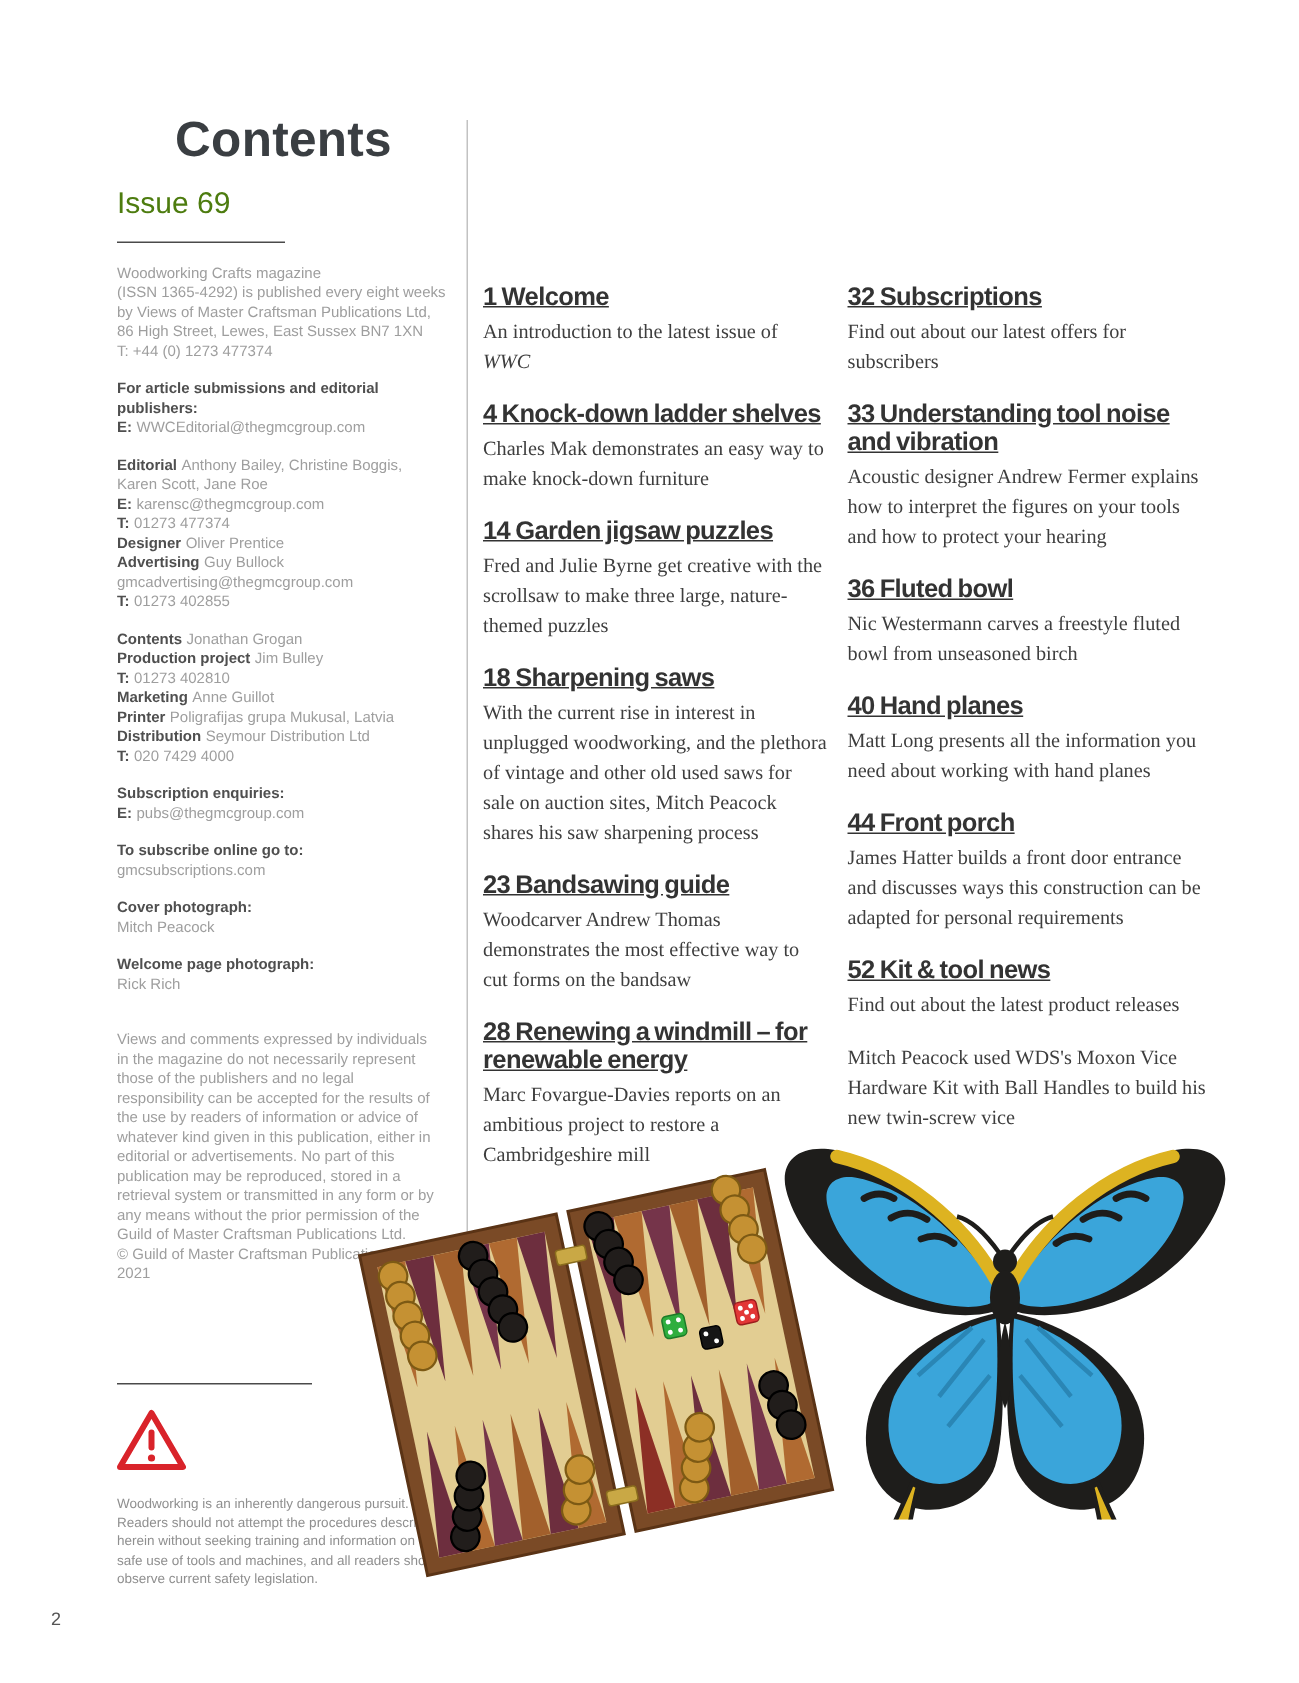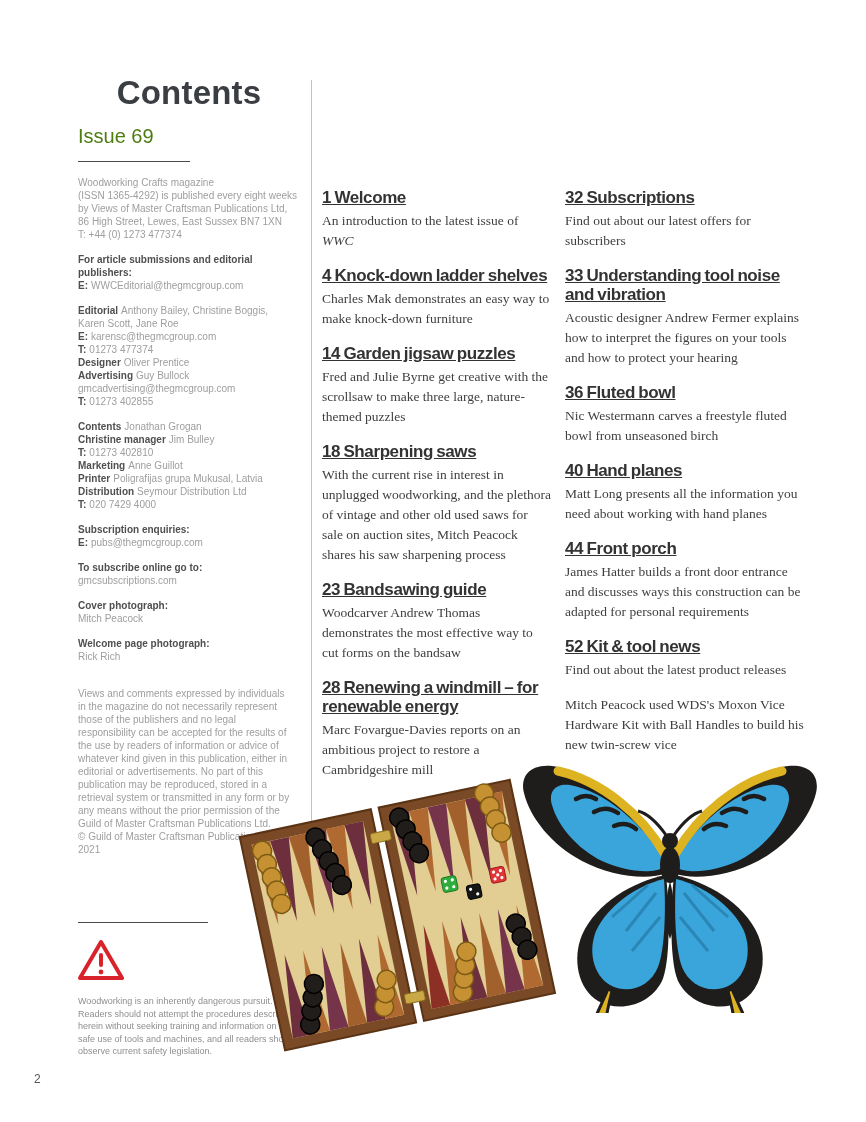--- a/index.html
+++ b/index.html
@@ -74,21 +74,21 @@
       <div class="line"><span class="lbl">E:</span><span>karensc@thegmcgroup.com</span></div>
       <div class="line"><span class="lbl">T:</span><span>01273 477374</span></div>
       <div class="line"><span class="lbl">Designer</span><span>Oliver Prentice</span></div>
       <div class="line"><span class="lbl">Advertising</span><span>Guy Bullock</span></div>
       <div class="line"><span class="lbl"></span><span>gmcadvertising@thegmcgroup.com</span></div>
       <div class="line"><span class="lbl">T:</span><span>01273 402855</span></div>
     </div>
 
     <div class="sb-block">
       <div class="line"><span class="lbl">Contents</span><span>Jonathan Grogan</span></div>
-      <div class="line"><span class="lbl">Christine manager</span><span>Jim Bulley</span></div>
+      <div class="line"><span class="lbl">Production project</span><span>Jim Bulley</span></div>
       <div class="line"><span class="lbl">T:</span><span>01273 402810</span></div>
       <div class="line"><span class="lbl">Marketing</span><span>Anne Guillot</span></div>
       <div class="line"><span class="lbl">Printer</span><span>Poligrafijas grupa Mukusal, Latvia</span></div>
       <div class="line"><span class="lbl">Distribution</span><span>Seymour Distribution Ltd</span></div>
       <div class="line"><span class="lbl">T:</span><span>020 7429 4000</span></div>
     </div>
 
     <div class="sb-block">
       <div class="sb-head">Subscription enquiries:</div>
       <div class="line"><span class="lbl">E:</span><span>pubs@thegmcgroup.com</span></div>

